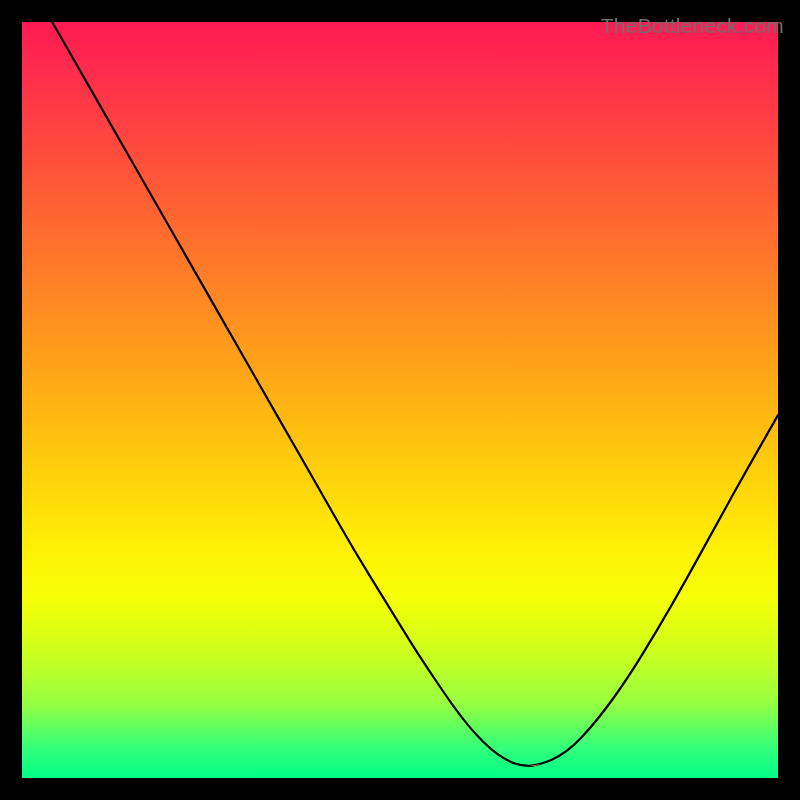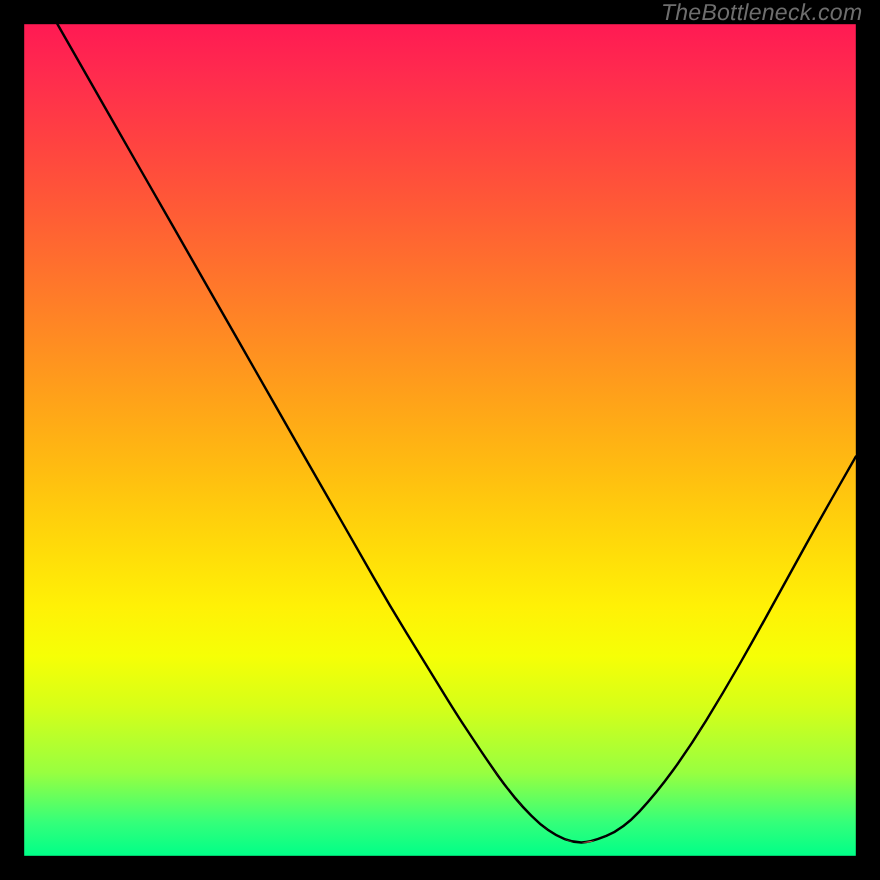--- a/index.html
+++ b/index.html
@@ -30,28 +30,27 @@
       #fff106 70%,
       #f6ff06 76%,
       #d6ff18 82%,
       #98ff40 90%,
       #34ff7a 96%,
       #00ff88 100%
     );
   }
   .watermark {
     position: absolute;
-    top: 0;
+    top: 14px;
     right: 16px;
     color: #6e6e6e;
     font-size: 21px;
     font-weight: 500;
     letter-spacing: 0.2px;
     user-select: none;
-    font-style: italic;
   }
   svg.plot {
     position: absolute;
     left: 0;
     top: 0;
     width: 756px;
     height: 756px;
     overflow: visible;
   }
   .curve {

